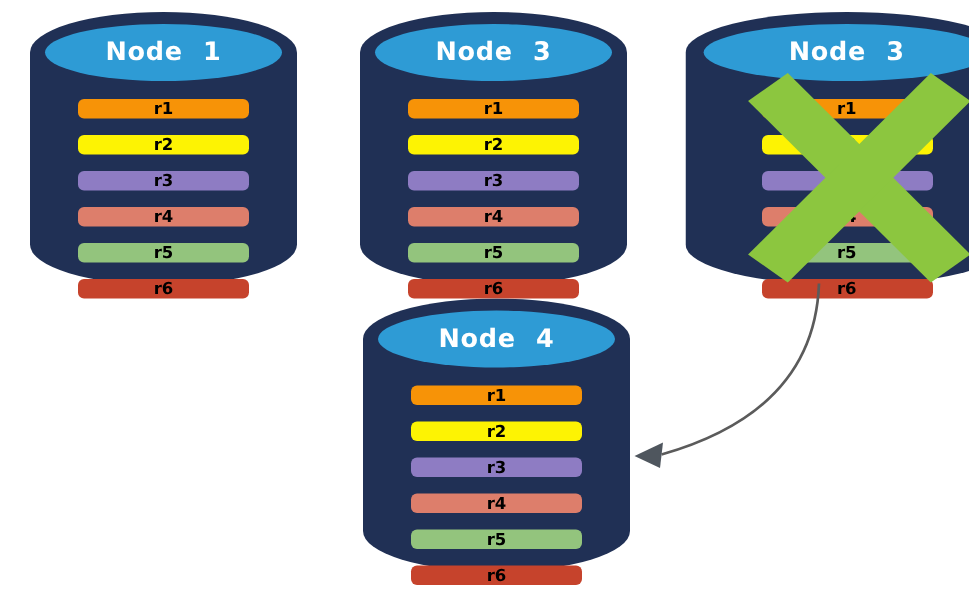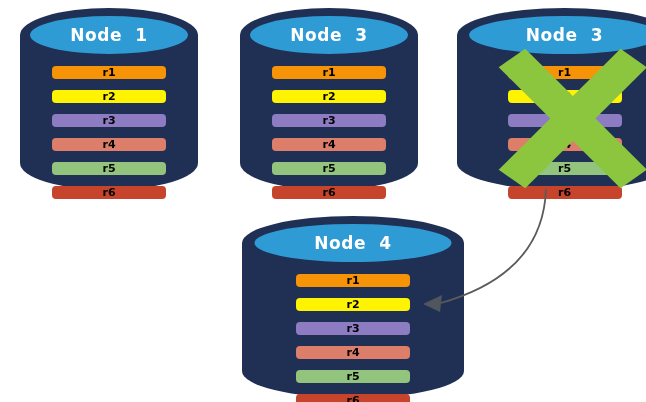--- a/index.html
+++ b/index.html
@@ -52,21 +52,21 @@
     width: 100%; height: 100%;
   }
   #arrow-layer {
     position: absolute; inset: 0;
     width: 646px; height: 402px;
     pointer-events: none;
   }
   #node-1 { left: 20px;  top: 8px; }
   #node-2 { left: 240px; top: 8px; }
   #node-3 { left: 457px; top: 8px; width: 215px; }
-  #node-4 { left: 242px; top: 216px; padding-left: 44px; }
+  #node-4 { left: 242px; top: 199px; }
 </style>
 </head>
 <body style="background: rgb(255, 255, 255);">
 
 <div class="node" id="node-1">
   <svg class="cyl" viewBox="0 0 178 182" preserveAspectRatio="none">
     <path d="M0,27 A89,27 0 0 1 178,27 L178,155 A89,27 0 0 1 0,155 Z" fill="#203055"></path>
     <ellipse cx="89" cy="27" rx="79" ry="19" fill="#2E9BD5"></ellipse>
   </svg>
   <div class="node-title">Node 1</div>

